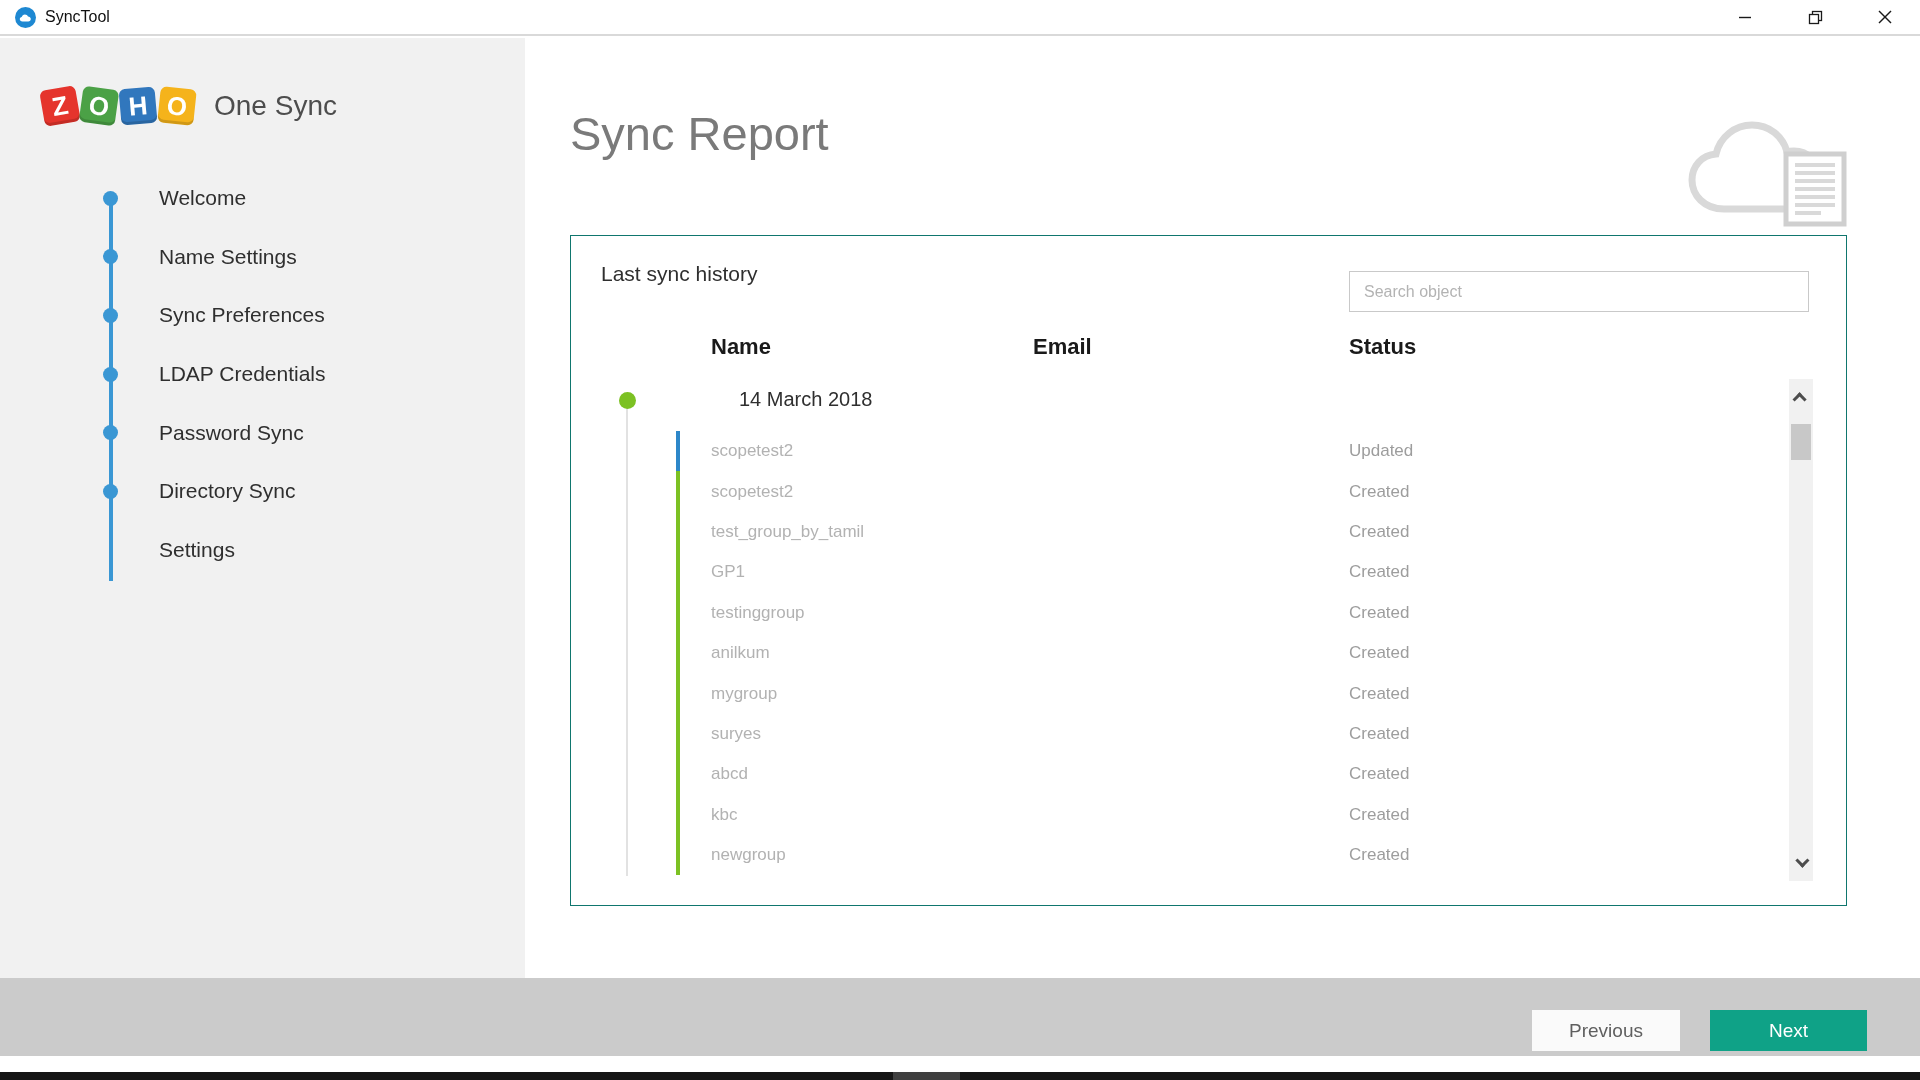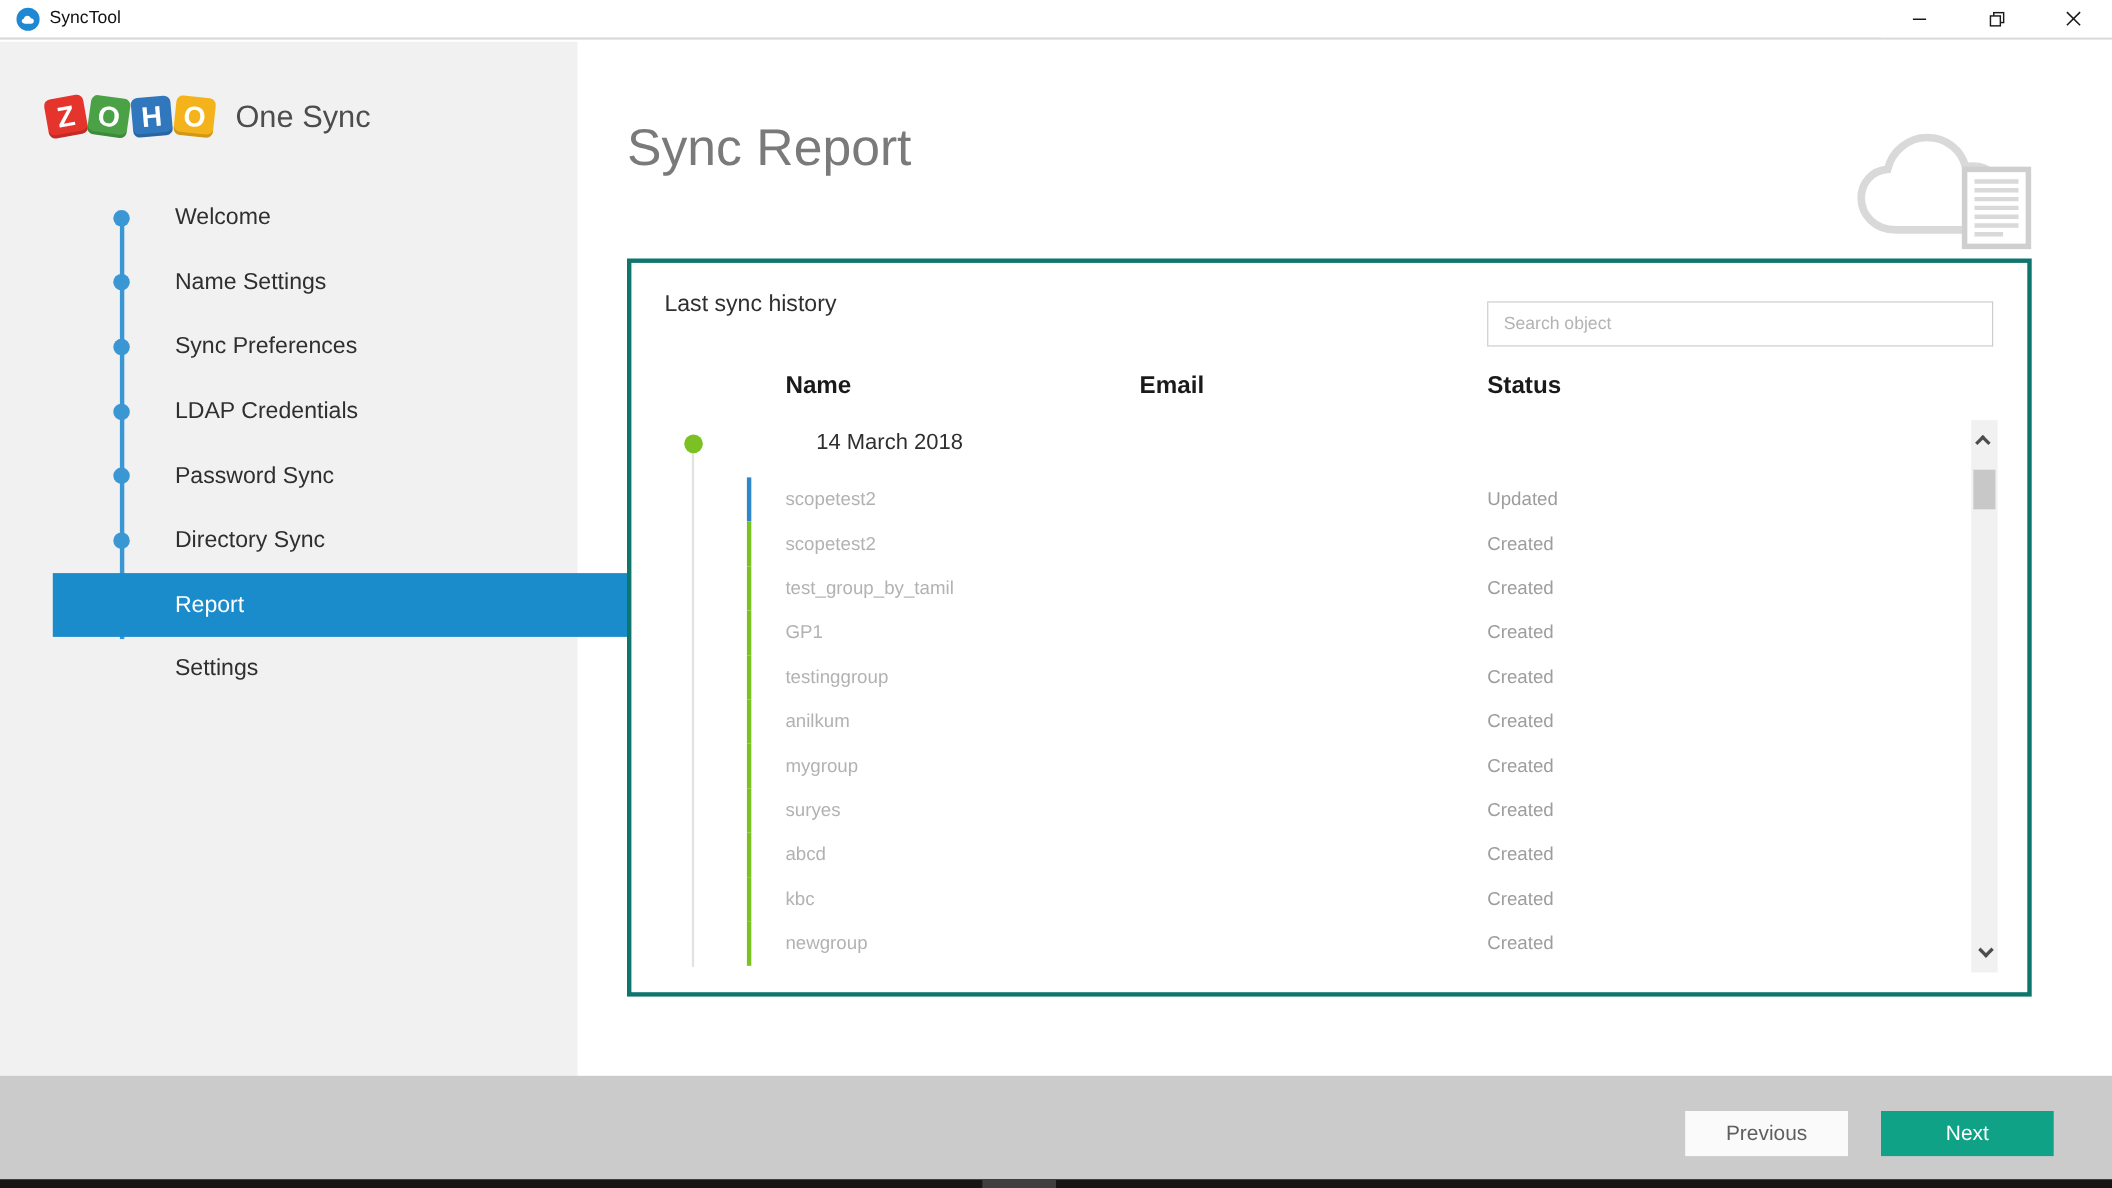--- a/index.html
+++ b/index.html
@@ -49,21 +49,21 @@
   .step .step-label { margin-left:111px; font-size:21px; color:#2f2f2f; }
   .step.active { background:var(--active-blue, #1a8ccc); }
   .step.active .step-label { color:#ffffff; }
 
   
   .main-title { position:absolute; left:570px; top:106px; font-size:47px; color:#7a7a7a; }
   .cloud-art { position:absolute; left:1682px; top:110px; }
 
   .panel {
     position:absolute; left:570px; top:235px; width:1277px; height:671px;
-    border:4px solid #0f766e; background:#ffffff;
+    border:1px solid #0f766e; background:#ffffff;
   }
   .panel-heading { position:absolute; left:30px; top:26px; font-size:21px; color:#2f2f2f; }
   .search-input {
     position:absolute; left:778px; top:35px; width:460px; height:41px;
     border:1px solid #c9c9c9; font-size:16px; padding-left:14px; color:#444;
     font-family:"Liberation Sans", sans-serif; outline:none;
   }
   .search-input::placeholder { color:#b3b3b3; }
 
   .col-head { position:absolute; top:98px; font-size:22px; font-weight:bold; color:#1a1a1a; }
@@ -90,21 +90,21 @@
   }
   .scroll-arrow { position:absolute; left:0; width:24px; height:30px; display:flex; align-items:center; justify-content:center; background:transparent; border:none; }
   .scroll-arrow.up { top:4px; }
   .scroll-arrow.down { bottom:4px; }
   .chev { width:10px; height:10px; border-left:3px solid #4d4d4d; border-top:3px solid #4d4d4d; }
   .chev.up { transform:rotate(45deg) translateY(2px); }
   .chev.down { transform:rotate(-135deg) translateY(2px); }
   .scroll-thumb { position:absolute; left:2px; top:45px; width:20px; height:36px; background:#c8c8c8; }
 
   
-  .footer { position:absolute; top:978px; left:0; width:1920px; height:94px; background:var(--footer-gray, #cbcbcb); }
+  .footer { position:absolute; top:978px; left:0; width:1920px; height:78px; background:var(--footer-gray, #cbcbcb); }
   .btn { position:absolute; top:32px; height:41px; font-size:19px; border:none; cursor:default;
          font-family:"Liberation Sans", sans-serif; }
   .btn-previous { left:1532px; width:148px; background:#fafafa; color:#5f5f5f; }
   .btn-next { left:1710px; width:157px; background:var(--next-teal, #0fa287); color:#ffffff; }
 
   .bottom-strip { position:absolute; top:1072px; left:0; width:1920px; height:8px; background:#151515; }
   .strip-seg { position:absolute; left:893px; top:0; width:67px; height:8px; background:#3f3f3f; }
 </style>
 </head>
 <body>
@@ -166,23 +166,20 @@
           <span class="dot"></span>
           <span class="step-label">LDAP Credentials</span>
         </div>
         <div class="step">
           <span class="dot"></span>
           <span class="step-label">Password Sync</span>
         </div>
         <div class="step">
           <span class="dot"></span>
           <span class="step-label">Directory Sync</span>
-        </div>
-        <div class="step active">
-          <span class="step-label">Report</span>
         </div>
         <div class="step">
           <span class="step-label">Settings</span>
         </div>
       </div>
   </div>
 </div>
 
 <div class="main-title">Sync Report</div>
 

